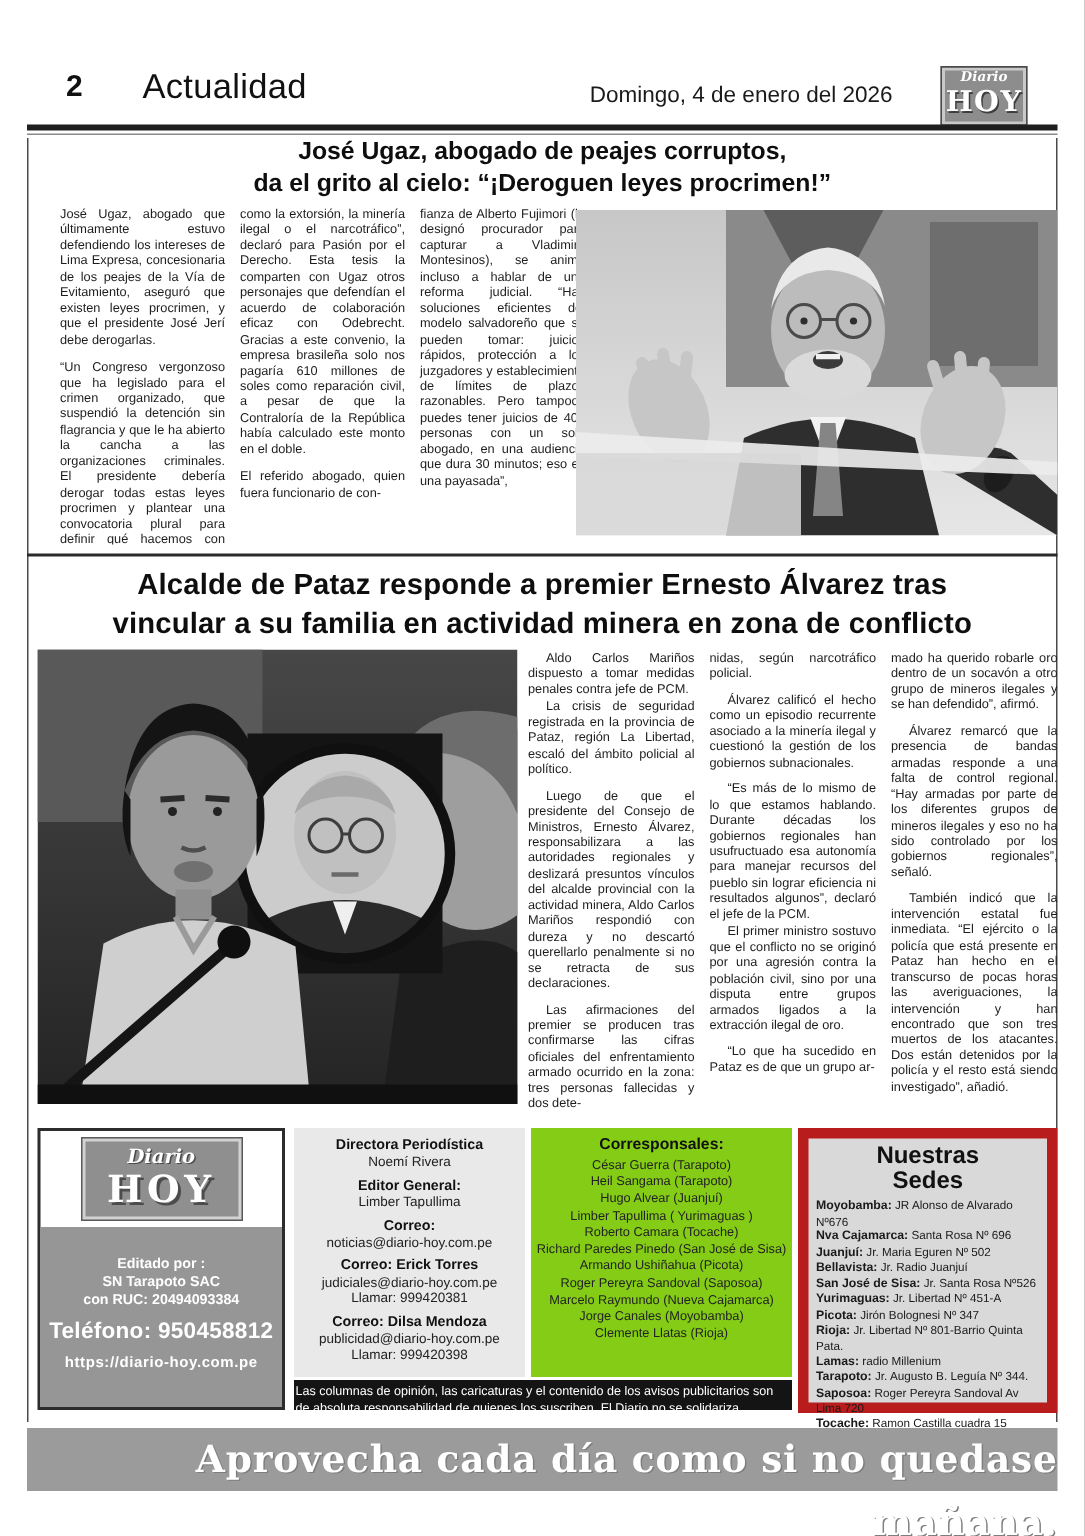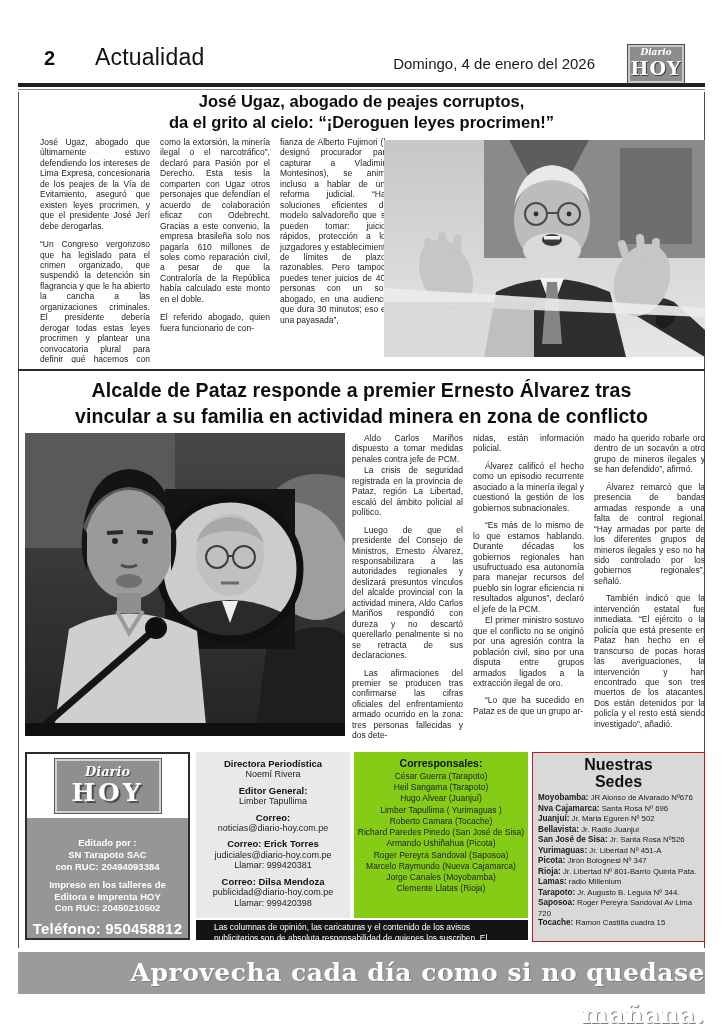--- a/index.html
+++ b/index.html
@@ -47,26 +47,26 @@
   .brand-url { font-size:10px; letter-spacing:.4px; }
 
   .staff-panel { position:absolute; left:196px; top:752px; width:154px; height:166px; background:#e9e9e9; text-align:center; padding:6px 3px; font-size:9px; color:#222; }
   .staff-panel .entry { margin-bottom:5px; line-height:1.18; }
   .staff-panel .lbl { display:block; font-weight:bold; font-size:9.5px; color:#111; }
 
   .corr-panel { position:absolute; left:354px; top:752px; width:174px; height:166px; background:#84cc16; text-align:center; padding:5px 2px; color:#222; }
   .corr-title { font-weight:bold; font-size:10.5px; color:#111; margin-bottom:2px; }
   .corr-panel ul { list-style:none; font-size:8.5px; line-height:1.32; }
 
-  .sedes-panel { position:absolute; left:532px; top:752px; width:173px; height:190px; background:#d9d9d9; border:1px solid #b91c1c; padding:3px 5px; color:#1a1a1a; }
+  .sedes-panel { position:absolute; left:532px; top:752px; width:173px; height:190px; background:#d9d9d9; border:7px solid #b91c1c; padding:3px 5px; color:#1a1a1a; }
   .sedes-title { text-align:center; font-weight:bold; font-size:16px; line-height:17px; color:#111; margin-bottom:3px; }
   .sedes-panel ul { list-style:none; font-size:7.8px; line-height:1.28; text-align:left; }
   .sedes-panel b { font-size:8.2px; }
 
-  .disclaimer { position:absolute; left:196px; top:920px; width:332px; height:20px; background:#141414; color:#fff; font-size:8.4px; line-height:1.35; padding:2px 18px; }
+  .disclaimer { position:absolute; left:196px; top:920px; width:332px; height:20px; background:#141414; color:#fff; font-size:8.4px; line-height:1.35; padding:2px 1px; }
 
   .banner { position:absolute; left:18px; top:952px; width:687px; height:42px; background:#9b9b9b; color:#fff; font-family:"DejaVu Serif", serif; font-weight:bold; font-size:25px; text-align:right; line-height:42px; letter-spacing:.5px; text-shadow:1px 1px 0 #7e7e7e; }
 </style>
 </head>
 <body>
 
 <div class="page">
 
   <span class="pnum">2</span>
   <span class="section">Actualidad</span>
@@ -183,21 +183,21 @@
     <rect y="290" width="320" height="13" fill="#101010"></rect>
   </svg>
   <div class="cols a2-cols">
     <div class="col">
       <p class="ind tight">Aldo Carlos Mariños dispuesto a tomar medidas penales contra jefe de PCM.</p>
       <p class="ind">La crisis de seguridad registrada en la provincia de Pataz, región La Libertad, escaló del ámbito policial al político.</p>
       <p class="ind">Luego de que el presidente del Consejo de Ministros, Ernesto Álvarez, responsabilizara a las autoridades regionales y deslizará presuntos vínculos del alcalde provincial con la actividad minera, Aldo Carlos Mariños respondió con dureza y no descartó querellarlo penalmente si no se retracta de sus declaraciones.</p>
       <p class="ind">Las afirmaciones del premier se producen tras confirmarse las cifras oficiales del enfrentamiento armado ocurrido en la zona: tres personas fallecidas y dos dete-</p>
     </div>
     <div class="col">
-      <p>nidas, están información policial.</p>
+      <p>nidas, según narcotráfico policial.</p>
       <p class="ind">Álvarez calificó el hecho como un episodio recurrente asociado a la minería ilegal y cuestionó la gestión de los gobiernos subnacionales.</p>
       <p class="ind tight">“Es más de lo mismo de lo que estamos hablando. Durante décadas los gobiernos regionales han usufructuado esa autonomía para manejar recursos del pueblo sin lograr eficiencia ni resultados algunos”, declaró el jefe de la PCM.</p>
       <p class="ind">El primer ministro sostuvo que el conflicto no se originó por una agresión contra la población civil, sino por una disputa entre grupos armados ligados a la extracción ilegal de oro.</p>
       <p class="ind">“Lo que ha sucedido en Pataz es de que un grupo ar-</p>
     </div>
     <div class="col">
       <p>mado ha querido robarle oro dentro de un socavón a otro grupo de mineros ilegales y se han defendido”, afirmó.</p>
       <p class="ind">Álvarez remarcó que la presencia de bandas armadas responde a una falta de control regional. “Hay armadas por parte de los diferentes grupos de mineros ilegales y eso no ha sido controlado por los gobiernos regionales”, señaló.</p>
       <p class="ind">También indicó que la intervención estatal fue inmediata. “El ejército o la policía que está presente en Pataz han hecho en el transcurso de pocas horas las averiguaciones, la intervención y han encontrado que son tres muertos de los atacantes. Dos están detenidos por la policía y el resto está siendo investigado”, añadió.</p>
     </div>
@@ -208,25 +208,20 @@
       <div class="brand-logo-inner">
         <span class="lt">Diario</span>
         <span class="lm">HOY</span>
       </div>
     </div>
     <div class="brand-info">
       <div class="grp">
         <div>Editado por :</div>
         <div>SN Tarapoto SAC</div>
         <div>con RUC: 20494093384</div>
-      </div>
-      <div class="grp">
-        <div>Impreso en los talleres de</div>
-        <div>Editora e Imprenta HOY</div>
-        <div>Con RUC: 20450210502</div>
       </div>
       <div class="brand-phone">Teléfono: 950458812</div>
       <div class="brand-url">https://diario-hoy.com.pe</div>
     </div>
   </div>
 
   <div class="staff-panel">
     <div class="entry">
       <span class="lbl">Directora Periodística</span>
       <span>Noemí Rivera</span>

